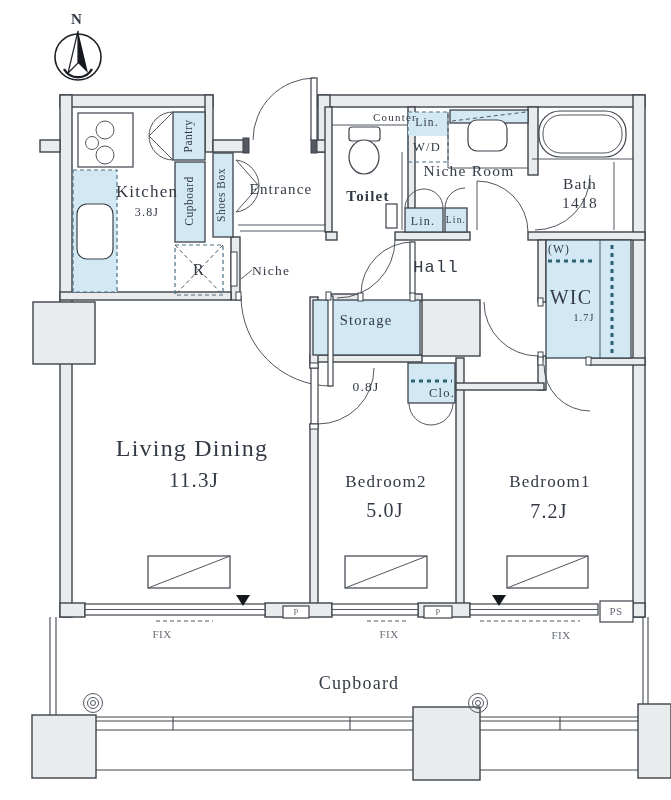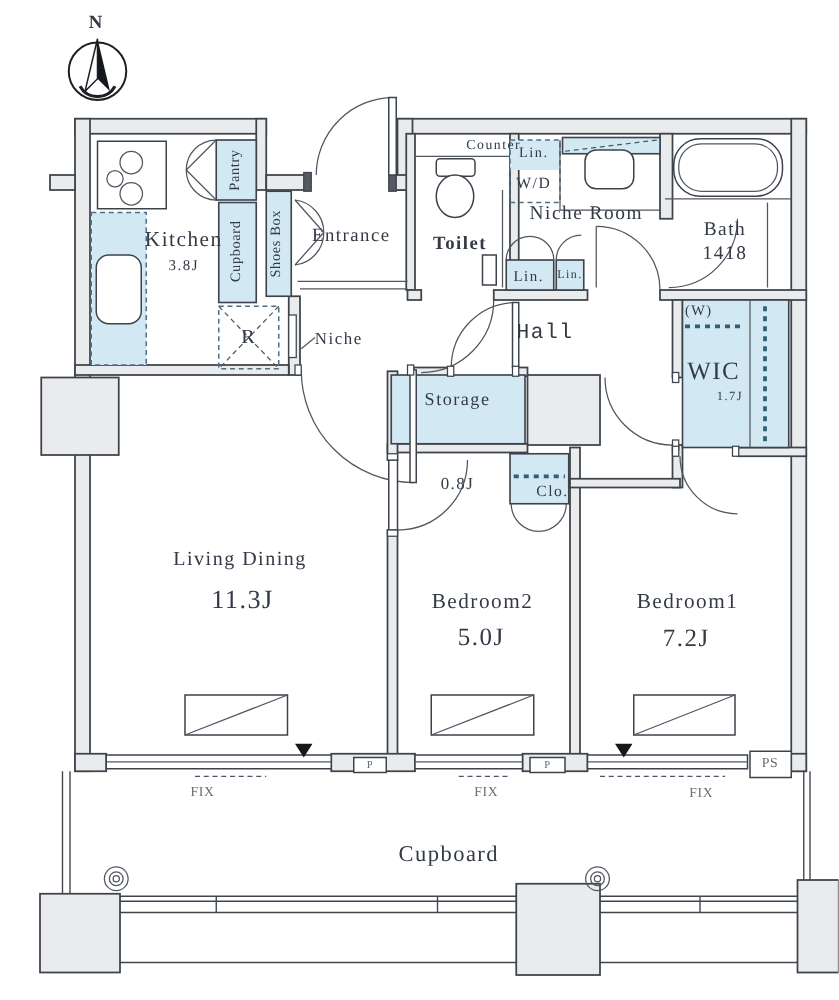--- a/index.html
+++ b/index.html
@@ -271,21 +271,21 @@
 
 <span class="lbl" style="left:559px;top:250px;font-size:11.5px;">(W)</span>
 <span class="lbl" style="left:571px;top:297px;font-size:20px;">WIC</span>
 <span class="lbl" style="left:584px;top:318px;font-size:10px;">1.7J</span>
 
 <span class="lbl" style="left:436px;top:267px;font-size:17px;font-family:Liberation Mono, monospace;">Hall</span>
 <span class="lbl" style="left:366px;top:320px;font-size:14.5px;">Storage</span>
 <span class="lbl" style="left:366px;top:339px;font-size:13.5px;margin-top:48px;">0.8J</span>
 <span class="lbl" style="left:430px;top:393px;font-size:12.5px;margin-left:12px;">Clo.</span>
 
-<span class="lbl" style="left:192px;top:448px;font-size:16px;">Living Dining</span>
+<span class="lbl" style="left:192px;top:448px;font-size:24px;">Living Dining</span>
 <span class="lbl" style="left:194px;top:480px;font-size:21px;">11.3J</span>
 
 <span class="lbl" style="left:386px;top:481px;font-size:17px;">Bedroom2</span>
 <span class="lbl" style="left:385px;top:510px;font-size:20px;">5.0J</span>
 
 <span class="lbl" style="left:550px;top:481px;font-size:17px;">Bedroom1</span>
 <span class="lbl" style="left:549px;top:511px;font-size:20px;">7.2J</span>
 
 <span class="lbl" style="left:359px;top:683px;font-size:18px;">Cupboard</span>
 

